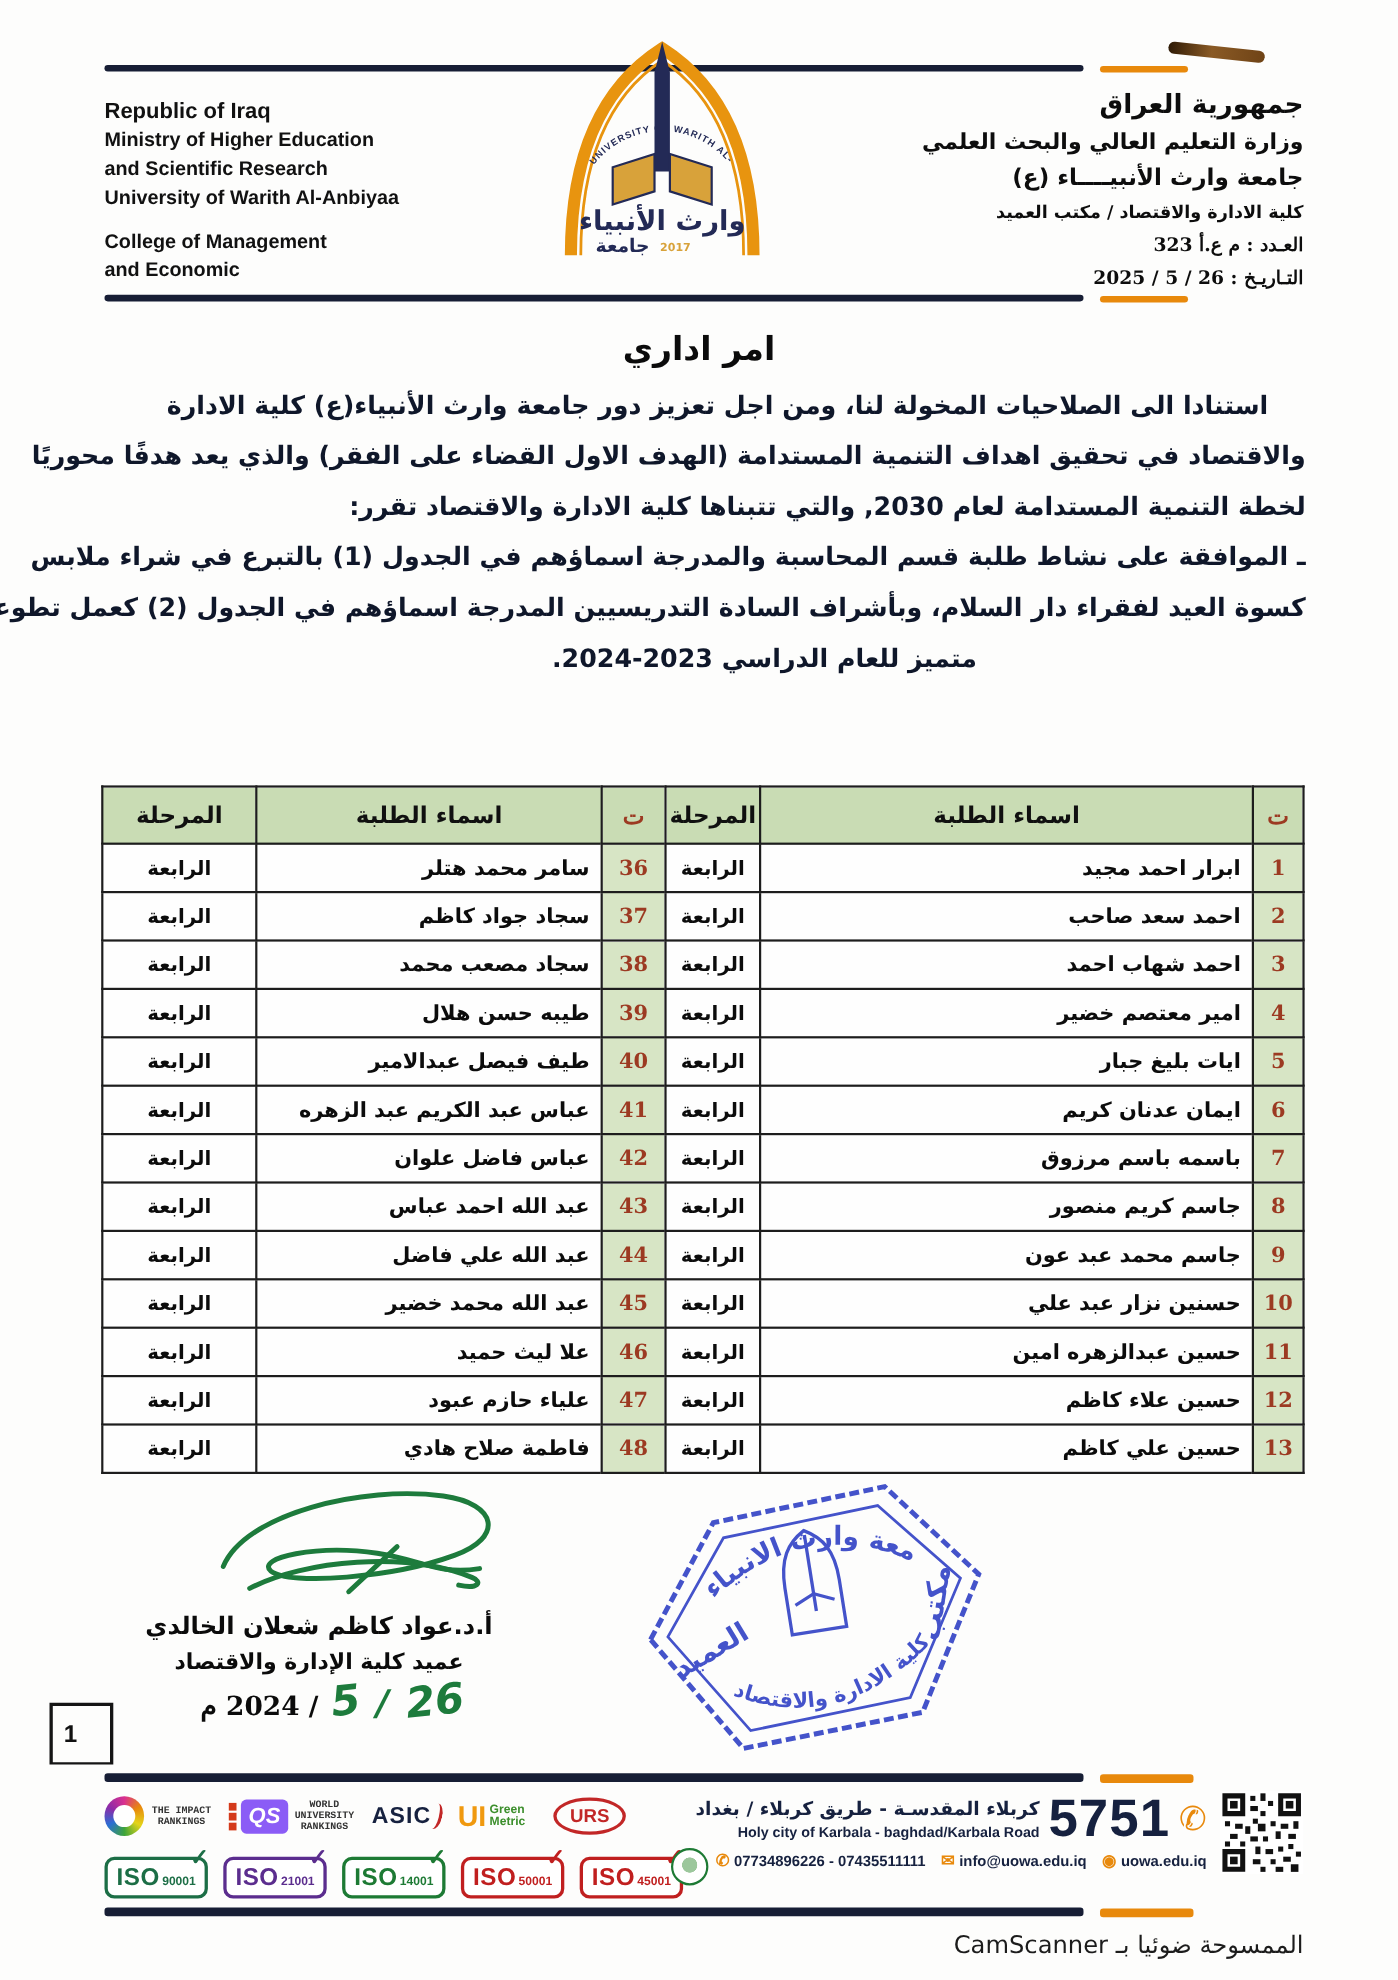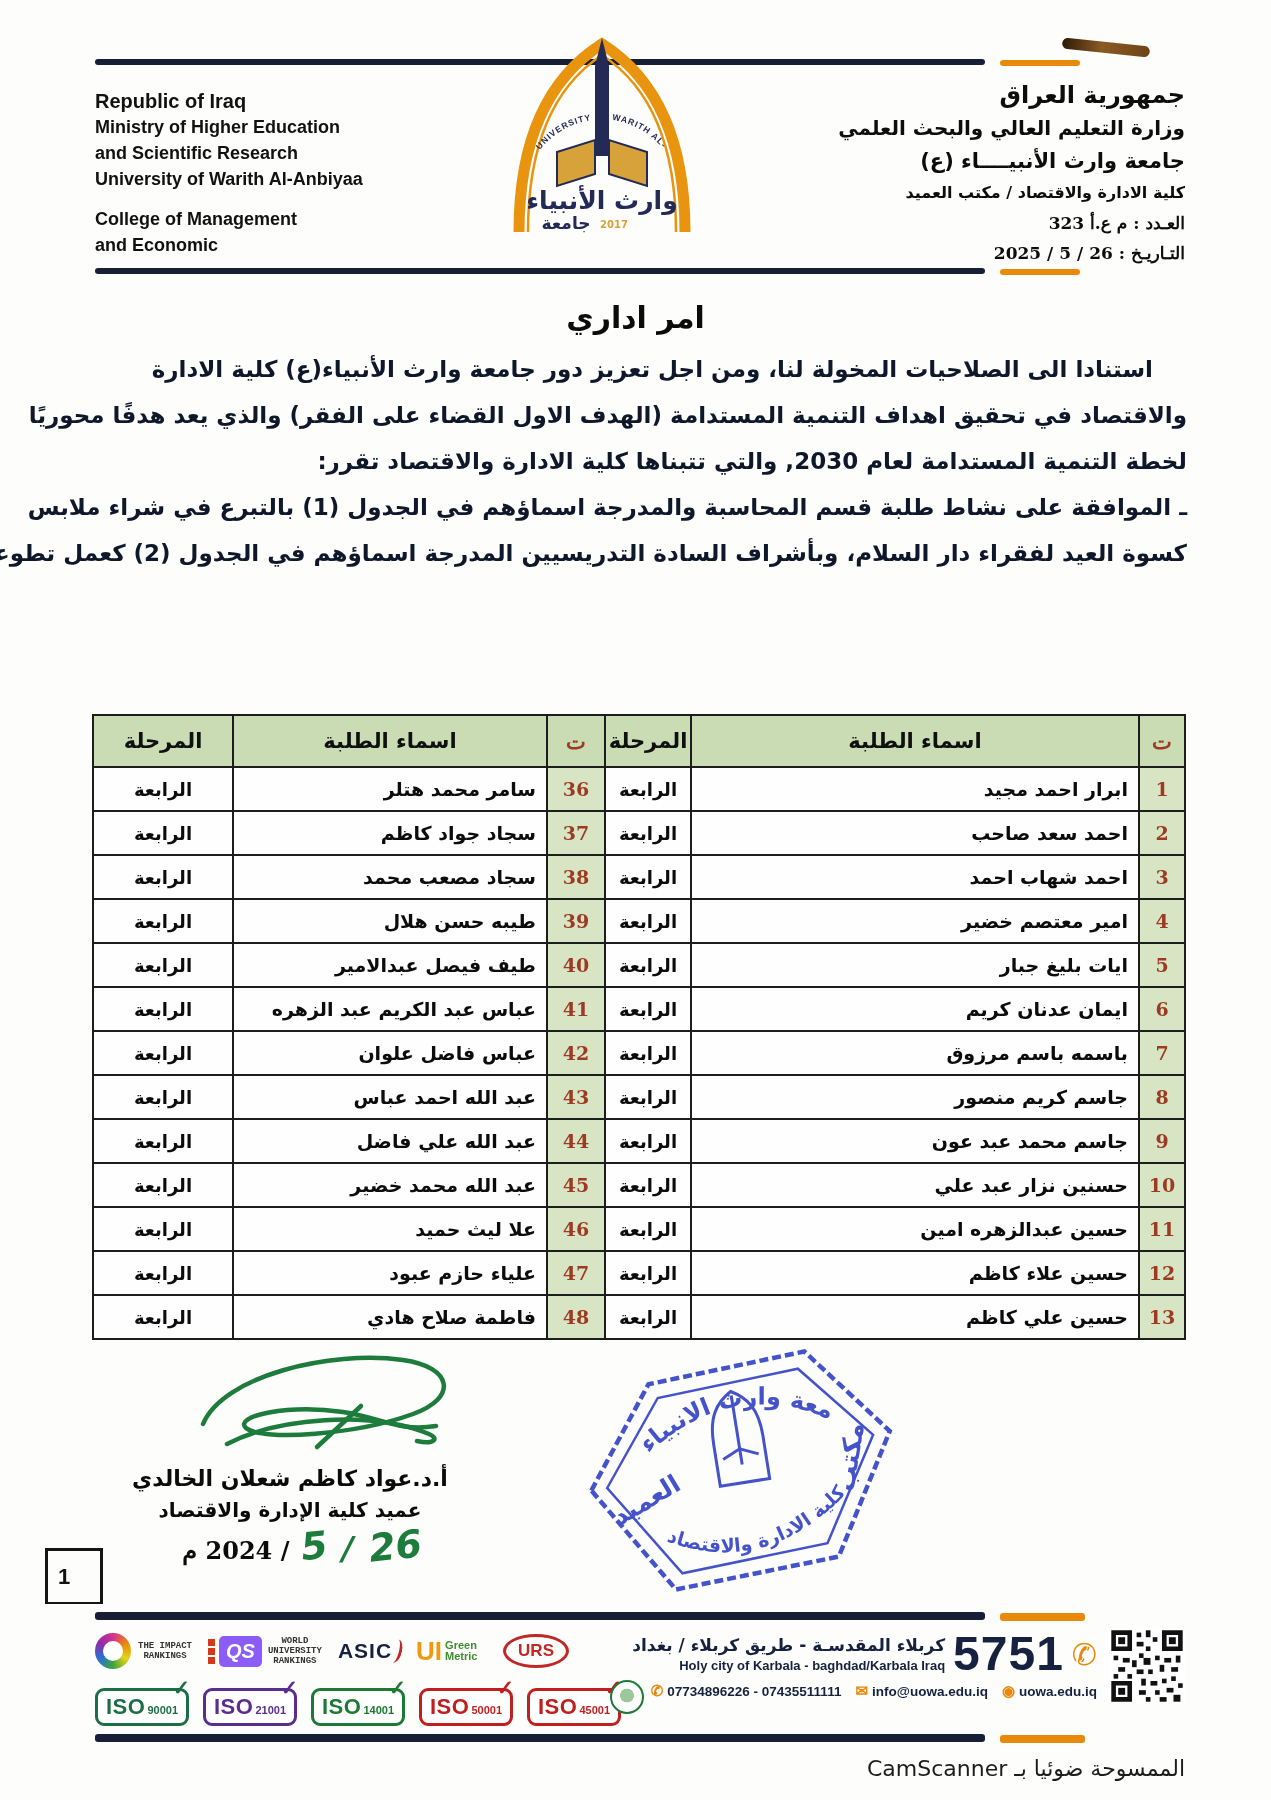--- a/index.html
+++ b/index.html
@@ -184,20 +184,21 @@
   <div class="rule-black r-hdr-b"></div>
   <div class="rule-orange r-hdr-o"></div>
 
   <div class="doc-title">امر اداري</div>
   <div class="body-text">
     <div class="line l0">استنادا الى الصلاحيات المخولة لنا، ومن اجل تعزيز دور جامعة وارث الأنبياء(ع) كلية الادارة</div>
     <div class="line">والاقتصاد في تحقيق اهداف التنمية المستدامة (الهدف الاول القضاء على الفقر) والذي يعد هدفًا محوريًا</div>
     <div class="line">لخطة التنمية المستدامة لعام 2030, والتي تتبناها كلية الادارة والاقتصاد تقرر:</div>
     <div class="line">ـ الموافقة على نشاط طلبة قسم المحاسبة والمدرجة اسماؤهم في الجدول (1) بالتبرع في شراء ملابس</div>
     <div class="line">كسوة العيد لفقراء دار السلام، وبأشراف السادة التدريسيين المدرجة اسماؤهم في الجدول (2) كعمل تطوعي</div>
+    <div class="line l5">متميز للعام الدراسي 2023-2024.</div>
   </div>
 
   <table class="students">
     <colgroup>
       <col style="width:46px">
         <col style="width:448px">
         <col style="width:86px">
       <col style="width:58px">
         <col style="width:314px">
         <col style="width:140px">
@@ -417,21 +418,21 @@
       </span>
       </div>
   </div>
   <span class="green-circle-icon" style="position:absolute; left:610px; top:1680px;"></span>
 
   <div class="footer-right">
     <div class="fr-text">
       <div class="fr-top">
         <span class="addr">
           <div class="addr-ar">كربلاء المقدسـة - طريق كربلاء / بغداد</div>
-          <div class="addr-en">Holy city of Karbala - baghdad/Karbala Iraq</div>
+          <div class="addr-en">Holy city of Karbala - baghdad/Karbala Road</div>
         </span>
         <span class="big-num">5751</span>
         <span class="phone-big-icon">✆</span>
       </div>
       <div class="contact-row">
         <span class="contact-item">
           <span class="cicon">◉</span>
           <span>uowa.edu.iq</span>
         </span>
         <span class="contact-item">

